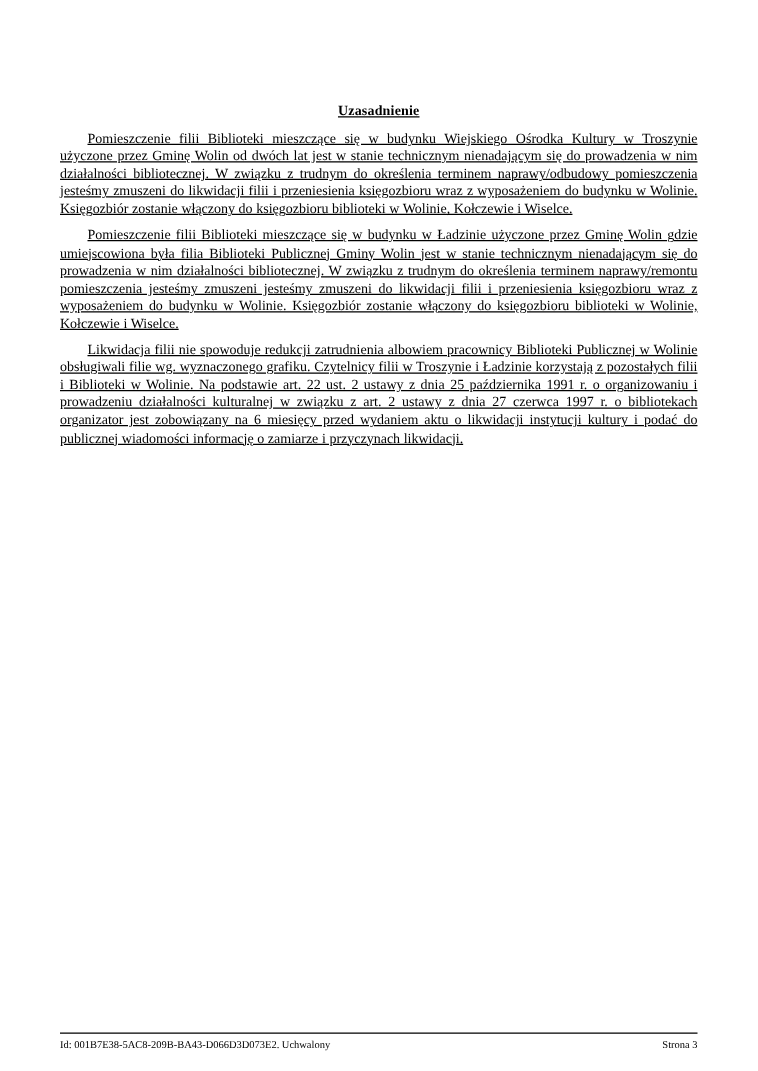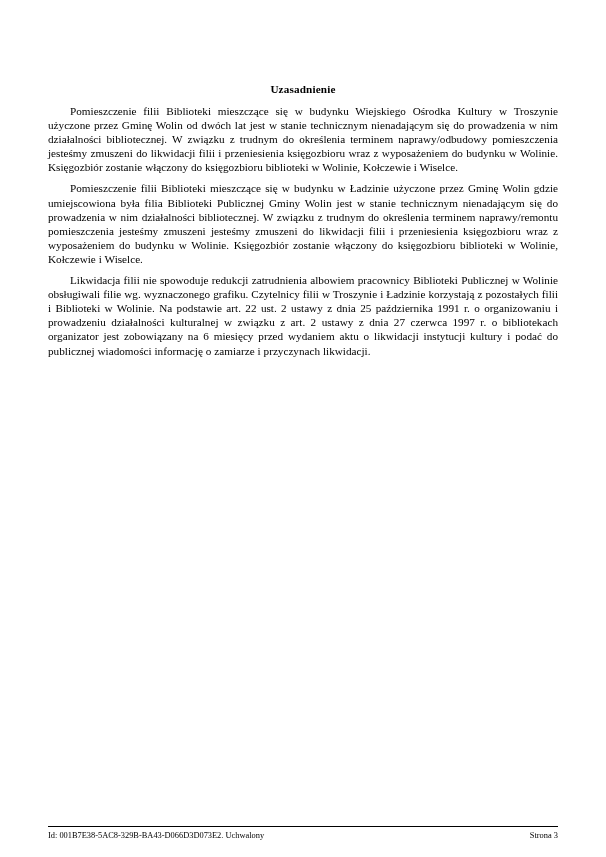--- a/index.html
+++ b/index.html
@@ -21,20 +21,21 @@
     left: 0;
     width: 606px;
     height: 857px;
     box-sizing: border-box;
   }
   .content {
     position: absolute;
     left: 48px;
     top: 82px;
     width: 510px;
+    text-decoration: underline;
   }
   .doc-title {
     text-align: center;
     font-weight: bold;
     font-size: 11.2px;
     line-height: 14px;
     letter-spacing: 0.15px;
     margin: 0 0 8px 0;
   }
   .para {
@@ -81,17 +82,17 @@
 
     <p class="para">Pomieszczenie filii Biblioteki mieszczące się w budynku Wiejskiego Ośrodka Kultury w Troszynie użyczone przez Gminę Wolin od dwóch lat jest w stanie technicznym nienadającym się do prowadzenia w nim działalności bibliotecznej. W związku z trudnym do określenia terminem naprawy/odbudowy pomieszczenia jesteśmy zmuszeni do likwidacji filii i przeniesienia księgozbioru wraz z wyposażeniem do budynku w Wolinie. Księgozbiór zostanie włączony do księgozbioru biblioteki w Wolinie, Kołczewie i Wiselce.</p>
 
     <p class="para">Pomieszczenie filii Biblioteki mieszczące się w budynku w Ładzinie użyczone przez Gminę Wolin gdzie umiejscowiona była filia Biblioteki Publicznej Gminy Wolin jest w stanie technicznym nienadającym się do prowadzenia w nim działalności bibliotecznej. W związku z trudnym do określenia terminem naprawy/remontu pomieszczenia jesteśmy zmuszeni jesteśmy zmuszeni do likwidacji filii i przeniesienia księgozbioru wraz z wyposażeniem do budynku w Wolinie. Księgozbiór zostanie włączony do księgozbioru biblioteki w Wolinie, Kołczewie i Wiselce.</p>
 
     <p class="para">Likwidacja filii nie spowoduje redukcji zatrudnienia albowiem pracownicy Biblioteki Publicznej w Wolinie obsługiwali filie wg. wyznaczonego grafiku. Czytelnicy filii w Troszynie i Ładzinie korzystają z pozostałych filii i Biblioteki w Wolinie. Na podstawie art. 22 ust. 2 ustawy z dnia 25 października 1991 r. o organizowaniu i prowadzeniu działalności kulturalnej w związku z art. 2 ustawy z dnia 27 czerwca 1997 r. o bibliotekach organizator jest zobowiązany na 6 miesięcy przed wydaniem aktu o likwidacji instytucji kultury i podać do publicznej wiadomości informację o zamiarze i przyczynach likwidacji.</p>
 
   </div>
 
   <div class="footer">
-    <span class="footer-id">Id: 001B7E38-5AC8-329B-BA43-D066D3D073E2. Uchwalony</span>
+    <span class="footer-id">Id: 001B7E38-5AC8-209B-BA43-D066D3D073E2. Uchwalony</span>
     <span class="footer-page">Strona 3</span>
   </div>
 
 </div>
 
 </body></html>

